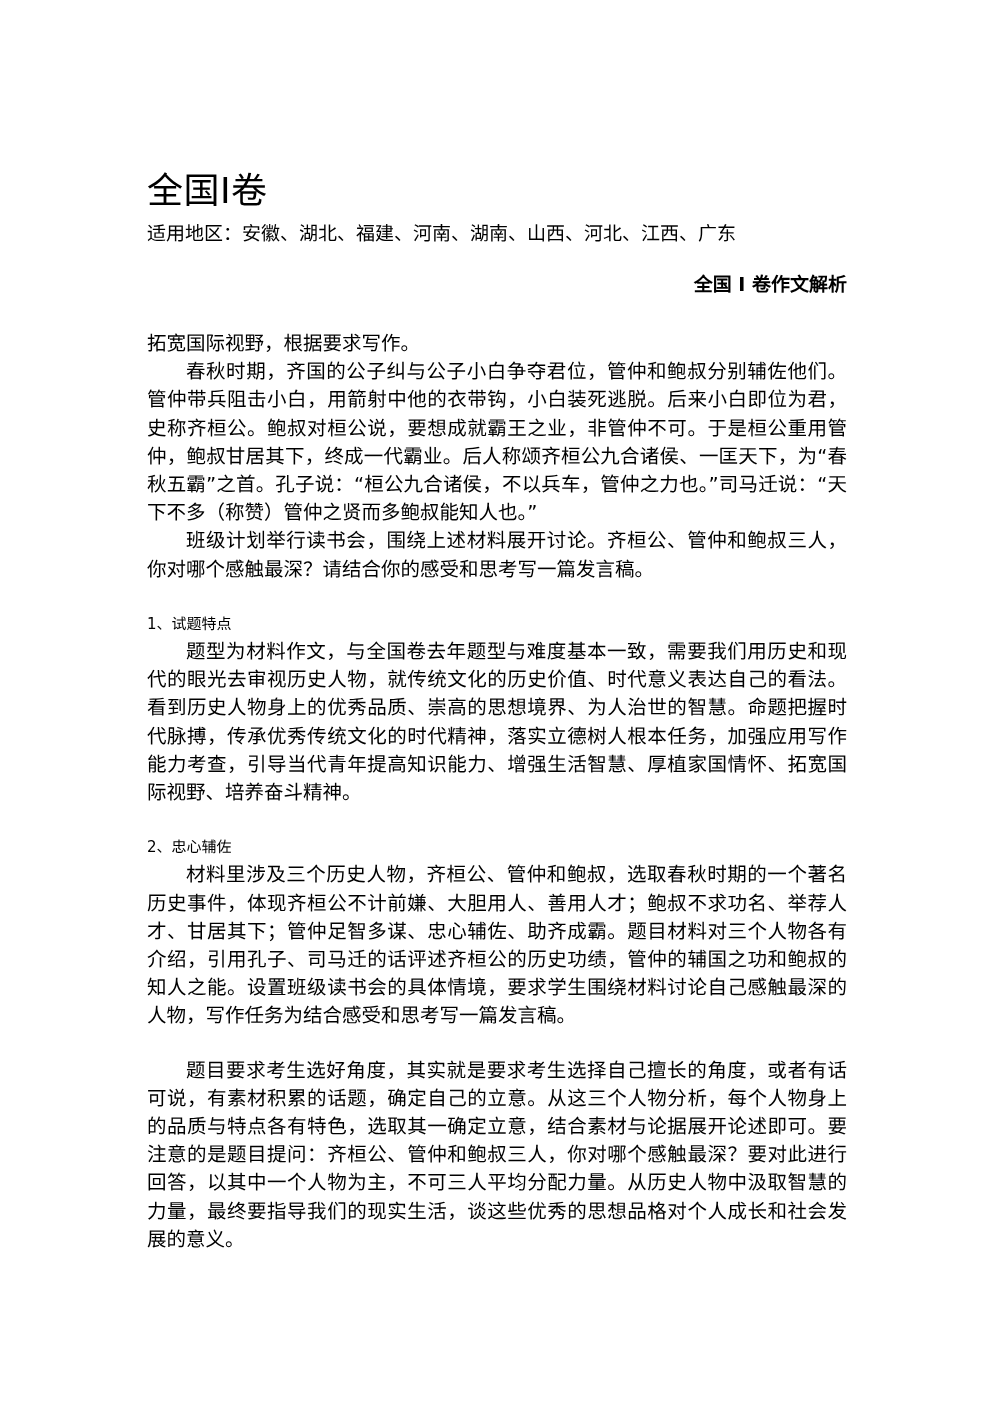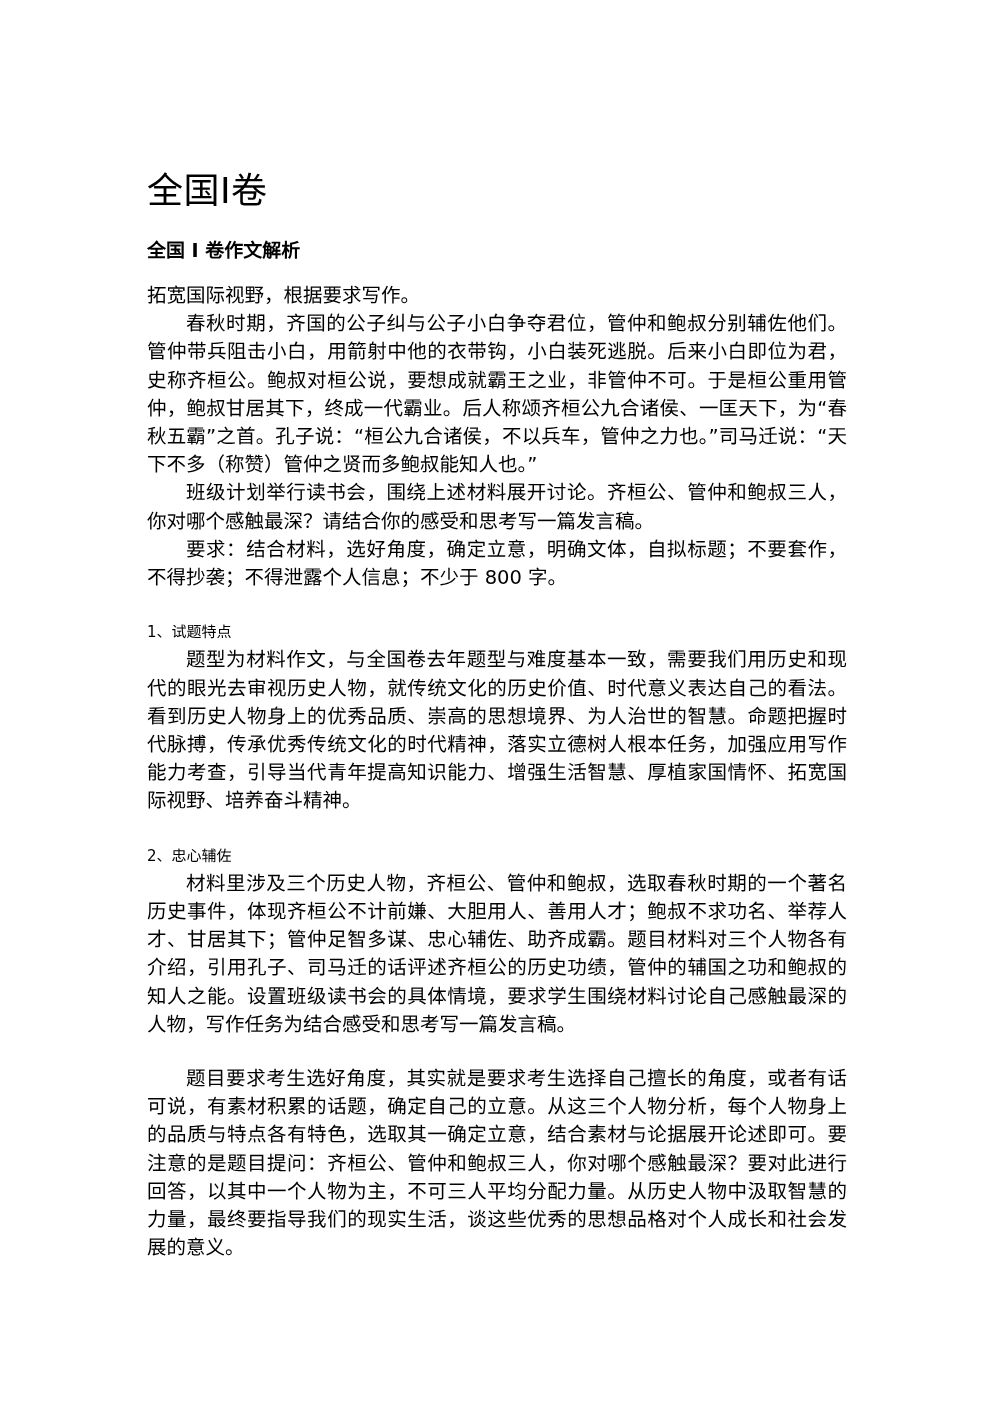--- a/index.html
+++ b/index.html
@@ -55,22 +55,22 @@
     margin: 0;
     white-space: nowrap;
   }
 
   
   .section-heading {
     font-family: "DejaVu Sans", "Liberation Sans", sans-serif;
     font-size: 19px;
     line-height: 28px;
     font-weight: bold;
-    text-align: left;
-    margin: 22px 0 18px 0;
+    text-align: right;
+    margin: 22px 0 32px 0;
   }
 
   
   .body-block {
     font-family: "DejaVu Sans", "Liberation Sans", sans-serif;
     font-size: 19.5px;
     line-height: 28.2px;
     text-align: justify;
     text-justify: inter-ideograph;
     margin: 0;
@@ -97,28 +97,28 @@
   .gap-lg { height: 26px; }
 </style>
 </head>
 <body>
 
 <div class="page">
   <div class="content">
 
     <h1 class="doc-title">全国I卷</h1>
 
+    <p class="doc-subtitle">适用地区：安徽、湖北、福建、河南、湖南、山西、河北、江西、广东</p>
 
     <p class="section-heading">全国 I 卷作文解析</p>
 
     <div class="body-block">
       <p class="para">拓宽国际视野，根据要求写作。</p>
       <p class="para indent">春秋时期，齐国的公子纠与公子小白争夺君位，管仲和鲍叔分别辅佐他们。管仲带兵阻击小白，用箭射中他的衣带钩，小白装死逃脱。后来小白即位为君，史称齐桓公。鲍叔对桓公说，要想成就霸王之业，非管仲不可。于是桓公重用管仲，鲍叔甘居其下，终成一代霸业。后人称颂齐桓公九合诸侯、一匡天下，为“春秋五霸”之首。孔子说：“桓公九合诸侯，不以兵车，管仲之力也。”司马迁说：“天下不多（称赞）管仲之贤而多鲍叔能知人也。”</p>
       <p class="para indent">班级计划举行读书会，围绕上述材料展开讨论。齐桓公、管仲和鲍叔三人，你对哪个感触最深？请结合你的感受和思考写一篇发言稿。</p>
-      <p class="para indent">要求：结合材料，选好角度，确定立意，明确文体，自拟标题；不要套作，不得抄袭；不得泄露个人信息；不少于 800 字。</p>
     </div>
 
     <div class="gap-lg"></div>
 
     <div class="body-block">
       <p class="num-heading"><span>1、</span><span>试题特点</span></p>
       <p class="para indent">题型为材料作文，与全国卷去年题型与难度基本一致，需要我们用历史和现代的眼光去审视历史人物，就传统文化的历史价值、时代意义表达自己的看法。看到历史人物身上的优秀品质、崇高的思想境界、为人治世的智慧。命题把握时代脉搏，传承优秀传统文化的时代精神，落实立德树人根本任务，加强应用写作能力考查，引导当代青年提高知识能力、增强生活智慧、厚植家国情怀、拓宽国际视野、培养奋斗精神。</p>
     </div>
 
     <div class="gap-lg"></div>

